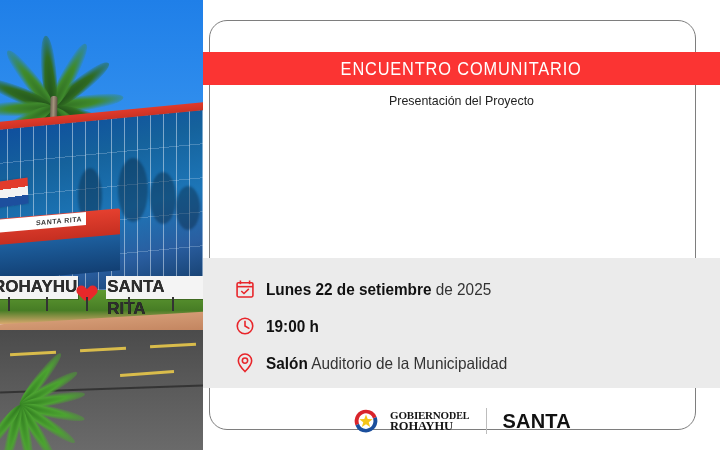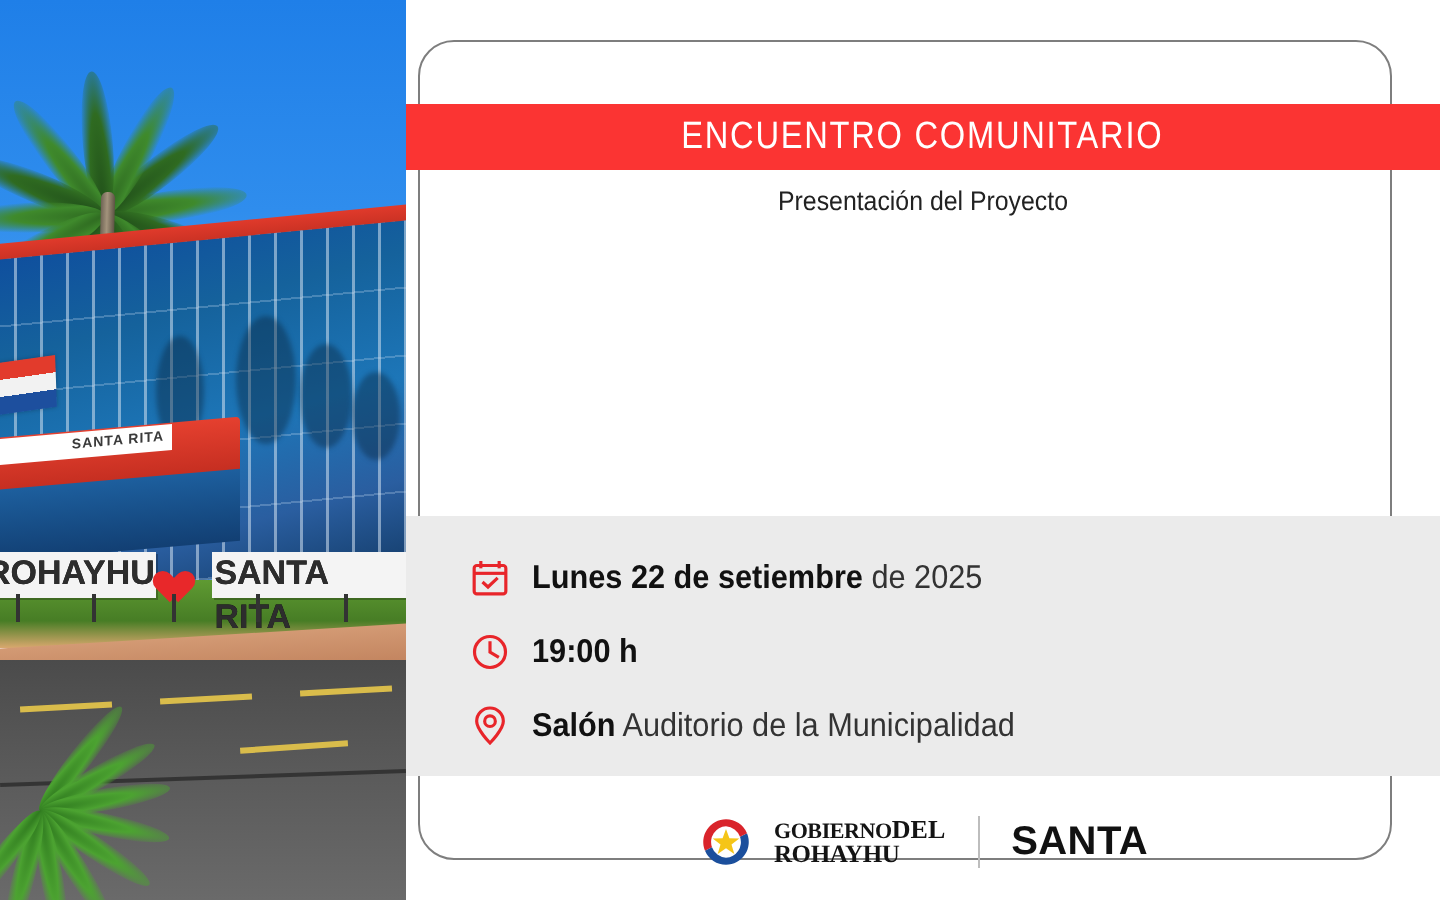--- a/index.html
+++ b/index.html
@@ -216,21 +216,21 @@
   .footer {
     position:absolute; left:0; right:0; top:398px; height:46px;
     display:flex; align-items:center; justify-content:center; gap:10px;
   }
   .seal { width:28px; height:28px; flex:0 0 28px; }
   .gob-text {
     font-family:"Liberation Serif", serif;
     color:#141414; line-height:11.5px; text-align:left;
   }
   .gob-l1 { font-size:11px; font-weight:bold; letter-spacing:-.2px; }
-  .gob-l1 .small { font-size:13px; letter-spacing:0; }
+  .gob-l1 .small { font-size:10px; letter-spacing:0; }
   .gob-l2 { font-size:12.5px; font-weight:bold; letter-spacing:-.2px; }
   .divider-v { width:1px; height:26px; background:#bdbdbd; margin:0 6px; }
   .mopc {
     font-size:20px; font-weight:bold; color:#111;
     letter-spacing:.2px;
   }
 </style>
 </head>
 <body>
 

